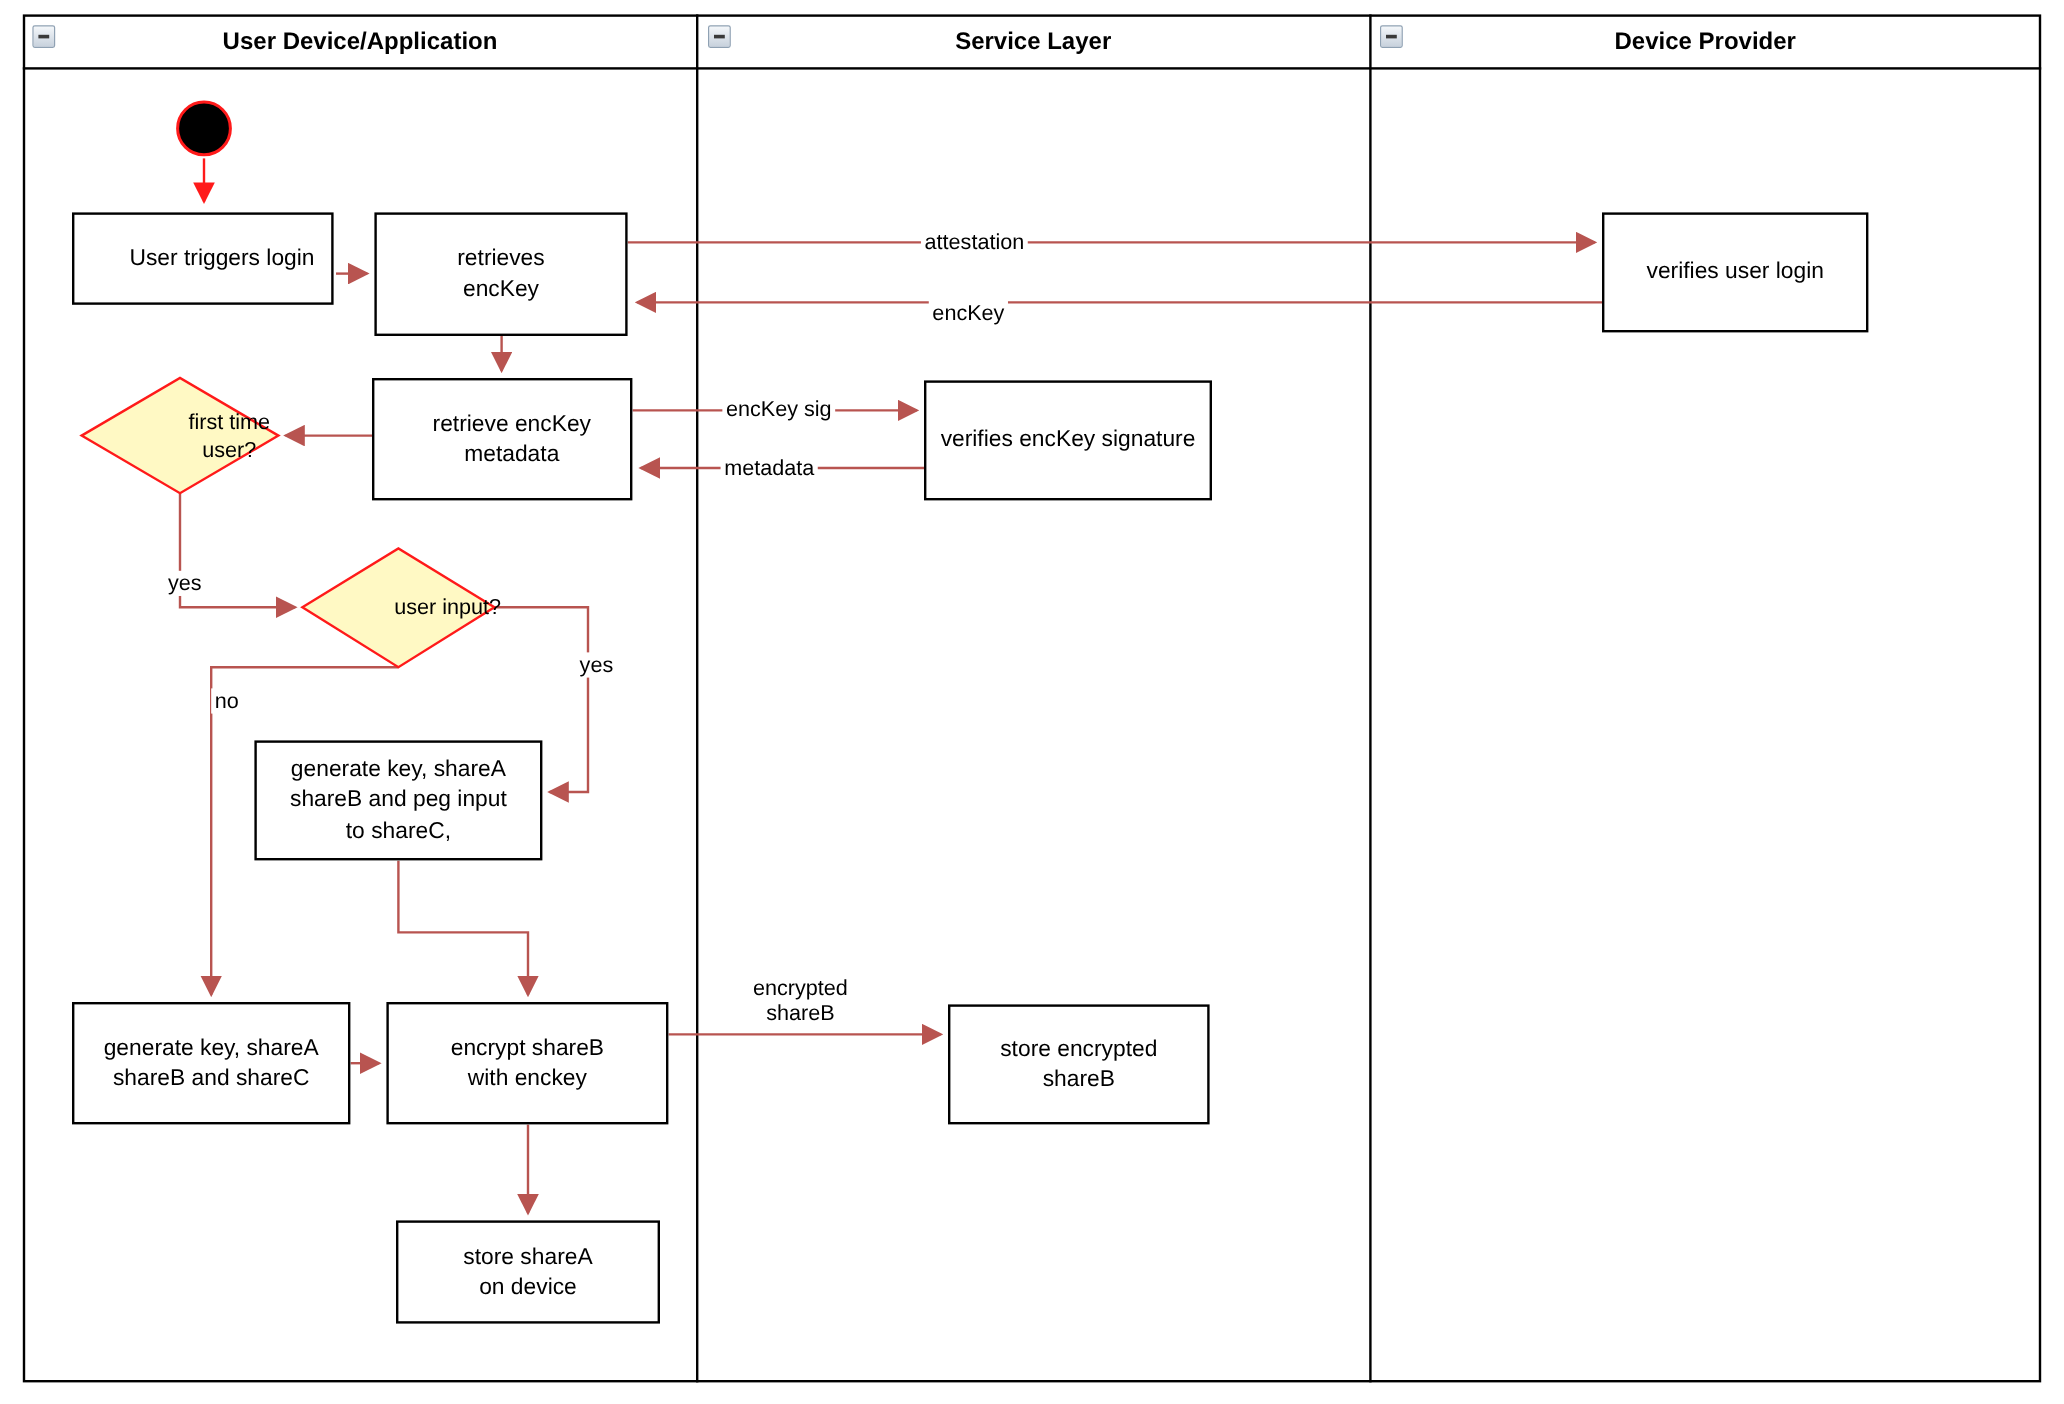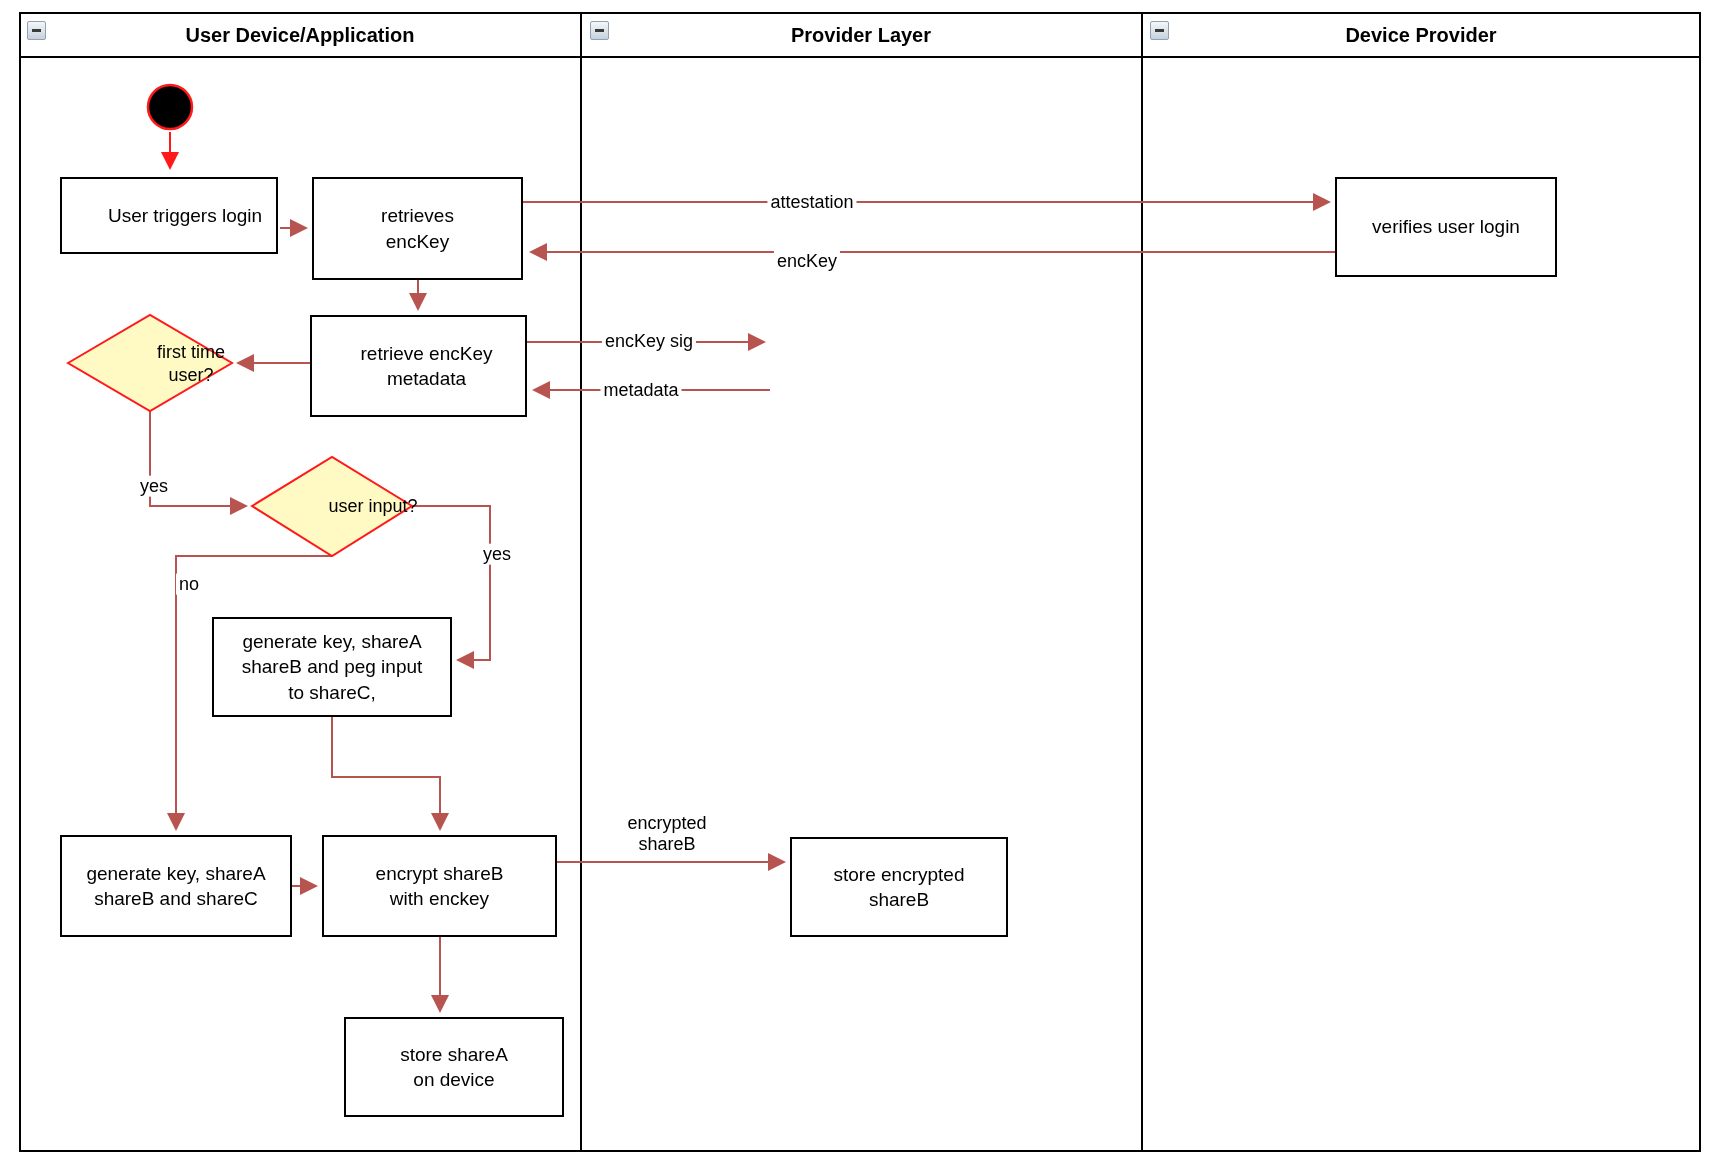--- a/index.html
+++ b/index.html
@@ -39,21 +39,21 @@
 <body>
 
 <div id="stage">
 
   <div class="pool"></div>
   <div class="vsep" style="left:580px;"></div>
   <div class="vsep" style="left:1141px;"></div>
   <div class="hline"></div>
 
   <div class="lane-title" style="left:300px;">User Device/Application</div>
-  <div class="lane-title" style="left:861px;">Provider Layer</div>
+  <div class="lane-title" style="left:861px;">Service Layer</div>
   <div class="lane-title" style="left:1421px;">Device Provider</div>
 
   <div class="collapse-btn" style="left:27px;top:21px;">
     <span class="minus-bar"></span>
   </div>
   <div class="collapse-btn" style="left:590px;top:21px;">
     <span class="minus-bar"></span>
   </div>
   <div class="collapse-btn" style="left:1150px;top:21px;">
     <span class="minus-bar"></span>
@@ -93,30 +93,31 @@
     <polygon class="diamond" points="68,363 150,315 232,363 150,411"></polygon>
     <polygon class="diamond" points="252,506 332,457 412,506 332,556"></polygon>
   </svg>
 
   <div class="node" style="left:60px;top:177px;width:218px;height:77px;padding-left:32px;">User triggers login</div>
   <div class="node" style="left:312px;top:177px;width:211px;height:103px;">retrieves
 encKey</div>
   <div class="node" style="left:1335px;top:177px;width:222px;height:100px;">verifies user login</div>
   <div class="node" style="left:310px;top:315px;width:217px;height:102px;padding-left:16px;">retrieve encKey
 metadata</div>
+  <div class="node nowrap" style="left:770px;top:317px;width:240px;height:100px;">verifies encKey signature</div>
   <div class="node" style="left:212px;top:617px;width:240px;height:100px;">generate key, shareA
 shareB and peg input
 to shareC,</div>
   <div class="node" style="left:60px;top:835px;width:232px;height:102px;">generate key, shareA
 shareB and shareC</div>
   <div class="node" style="left:322px;top:835px;width:235px;height:102px;">encrypt shareB
 with enckey</div>
   <div class="node" style="left:790px;top:837px;width:218px;height:100px;">store encrypted
 shareB</div>
-  <div class="node" style="left:344px;top:1017px;width:220px;height:100px;">store shareA
+  <div class="node" style="left:330px;top:1017px;width:220px;height:86px;">store shareA
 on device</div>
 
   <div class="dlabel" style="left:150px;top:363px;">first time
 user?</div>
   <div class="dlabel" style="left:332px;top:506px;">user input?</div>
 
   <div class="elabel" style="left:812px;top:202px;">attestation</div>
   <div class="elabel" style="left:807px;top:261px;">encKey</div>
   <div class="elabel" style="left:649px;top:341px;">encKey sig</div>
   <div class="elabel" style="left:641px;top:390px;">metadata</div>

